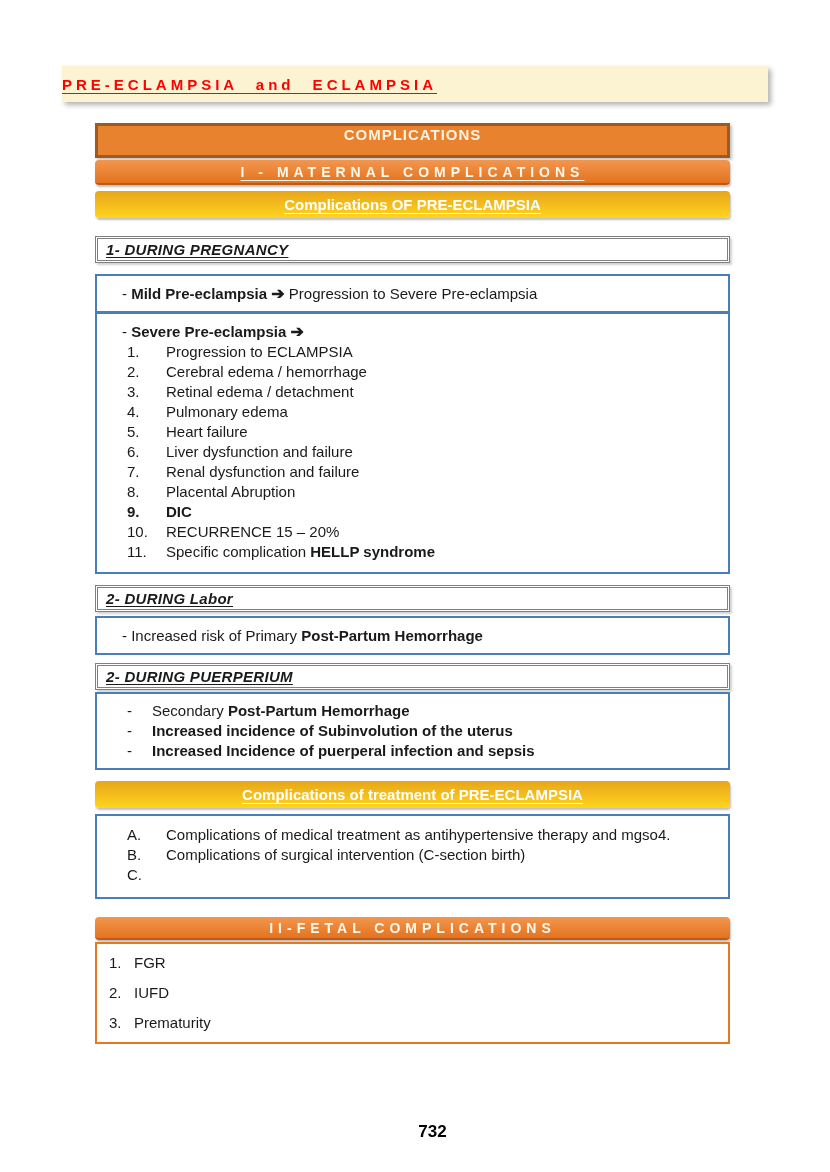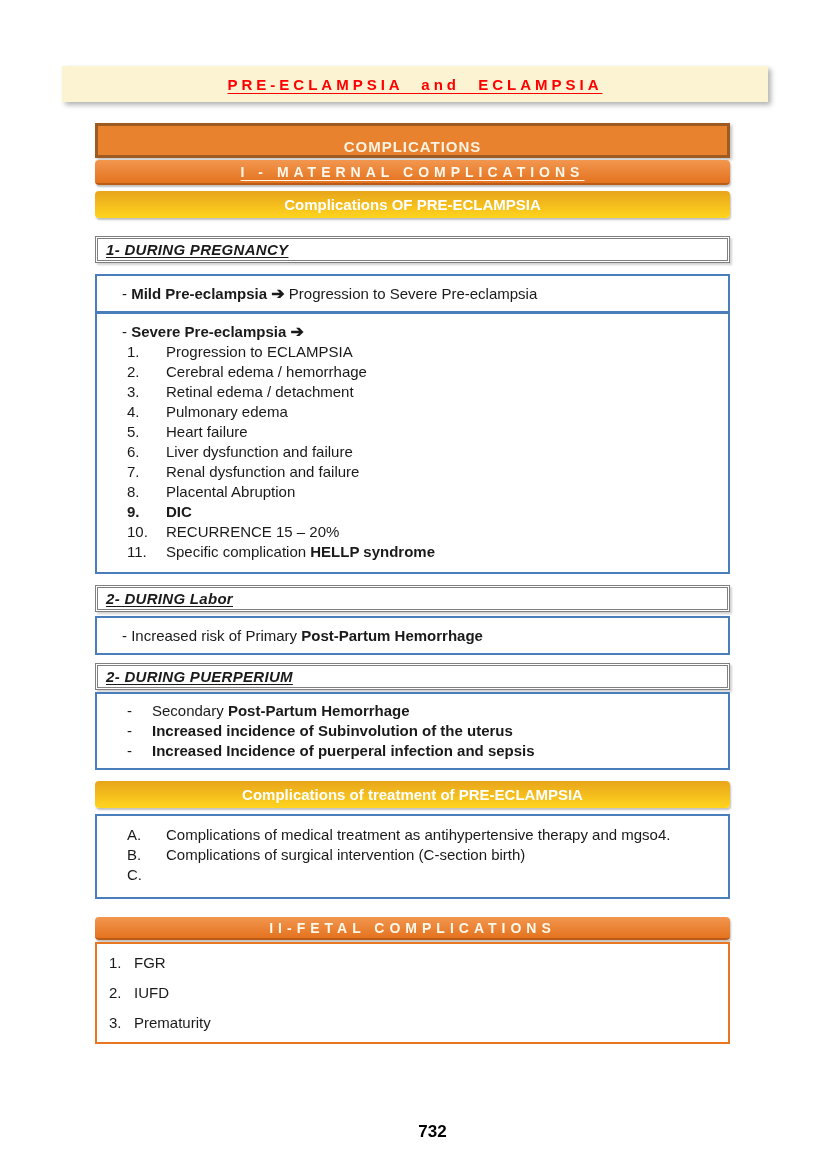--- a/index.html
+++ b/index.html
@@ -9,54 +9,54 @@
     font-family:"Liberation Sans", sans-serif;
     font-size:15px; color:#1a1a1a;
   }
   .page { position:absolute; inset:0; background:#ffffff; overflow:hidden; }
 
   
   .title-banner {
     position:absolute; left:62px; top:66px; width:706px; height:36px;
     background:#FCF3D3;
     box-shadow:3px 3px 5px rgba(0,0,0,0.30);
-    display:flex; align-items:center; justify-content:center;
+    display:flex; align-items:center; justify-content:flex-start;
   }
   .title-text {
     color:#FF0000; font-weight:bold; font-size:15px;
     letter-spacing:4px; word-spacing:10px;
     text-decoration:underline; text-underline-offset:3px;
   }
 
   
   .col { position:absolute; left:95px; top:123px; width:635px; }
 
   .banner-complications {
     height:35px; background:#E8822F; border:3px solid #9E5B21;
     box-shadow:2px 2px 3px rgba(0,0,0,0.25);
-    display:flex; align-items:flex-end; justify-content:center;
+    display:flex; align-items:flex-start; justify-content:center;
     color:#FBF3E2; font-weight:bold; font-size:15px; letter-spacing:1px;
   }
   .banner-orange {
     margin-top:2px; height:25px; border-radius:4px;
     background:linear-gradient(#F2964F, #E4731F);
     border-bottom:2px solid #BC5B16;
     box-shadow:1px 2px 2px rgba(0,0,0,0.25);
     display:flex; align-items:center; justify-content:center;
     color:#FDF8EC; font-weight:bold; font-size:14px; letter-spacing:5px;
   }
   .banner-orange.underlined span { text-decoration:underline; text-underline-offset:3px; }
   .banner-yellow {
     margin-top:6px; height:27px; border-radius:4px;
     background:linear-gradient(#E8A51B, #FFD41E);
     box-shadow:1px 2px 2px rgba(0,0,0,0.25);
     display:flex; align-items:center; justify-content:center;
     color:#ffffff; font-weight:bold; font-size:15px;
   }
-  .banner-yellow span { text-underline-offset:3px; }
+  .banner-yellow span { text-decoration:underline; text-underline-offset:3px; }
 
   .hdr-box {
     border:3px double #808080; background:#ffffff;
     padding:2px 8px; box-shadow:2px 2px 2px rgba(0,0,0,0.18);
   }
   .hdr-box .hdr-text {
     font-weight:bold; font-style:italic; font-size:15px;
     text-decoration:underline; text-underline-offset:2px; letter-spacing:0.3px;
   }
 

